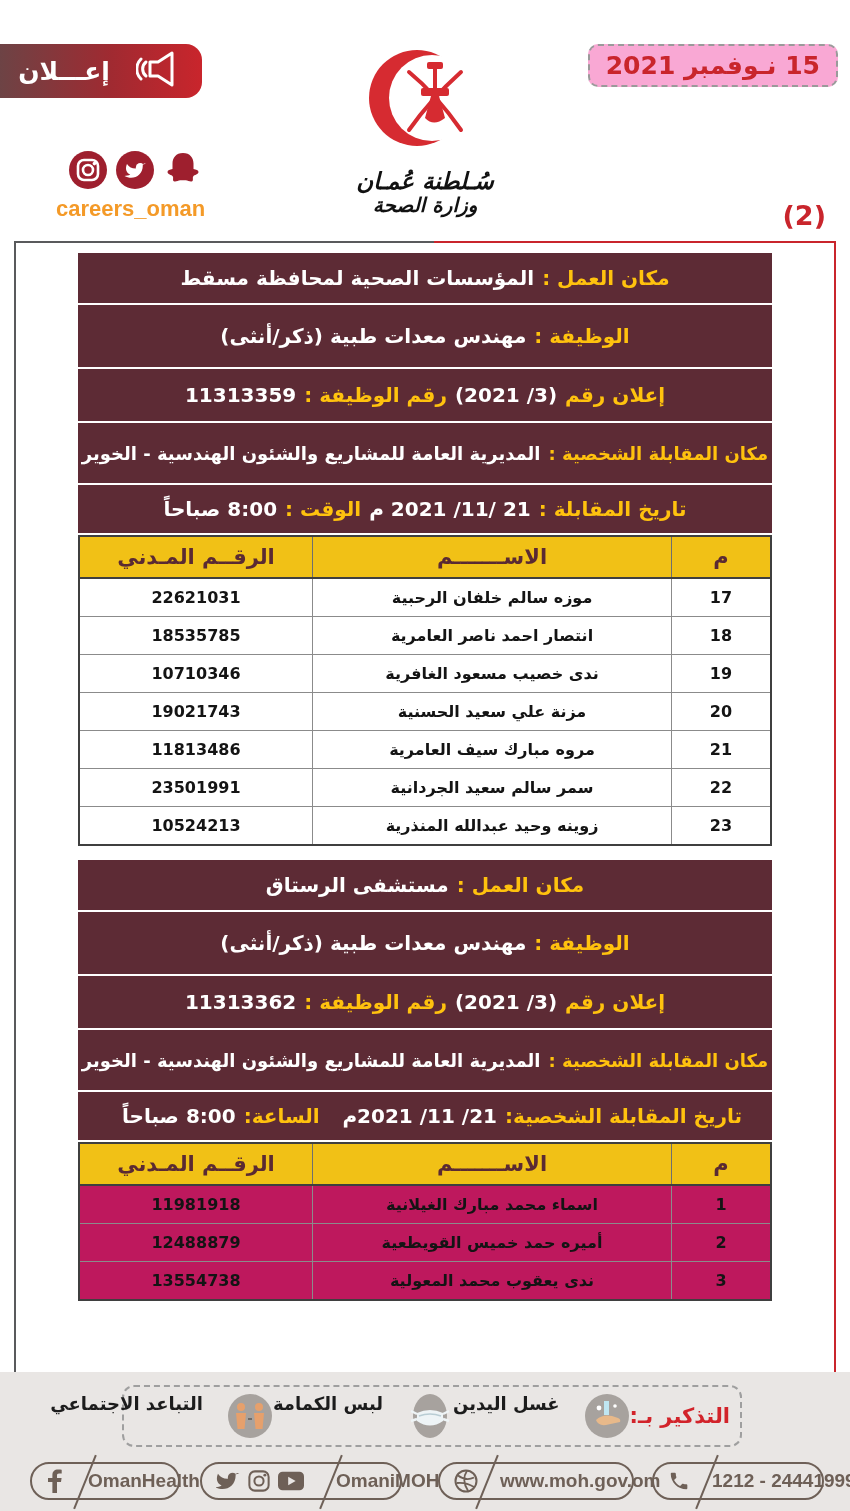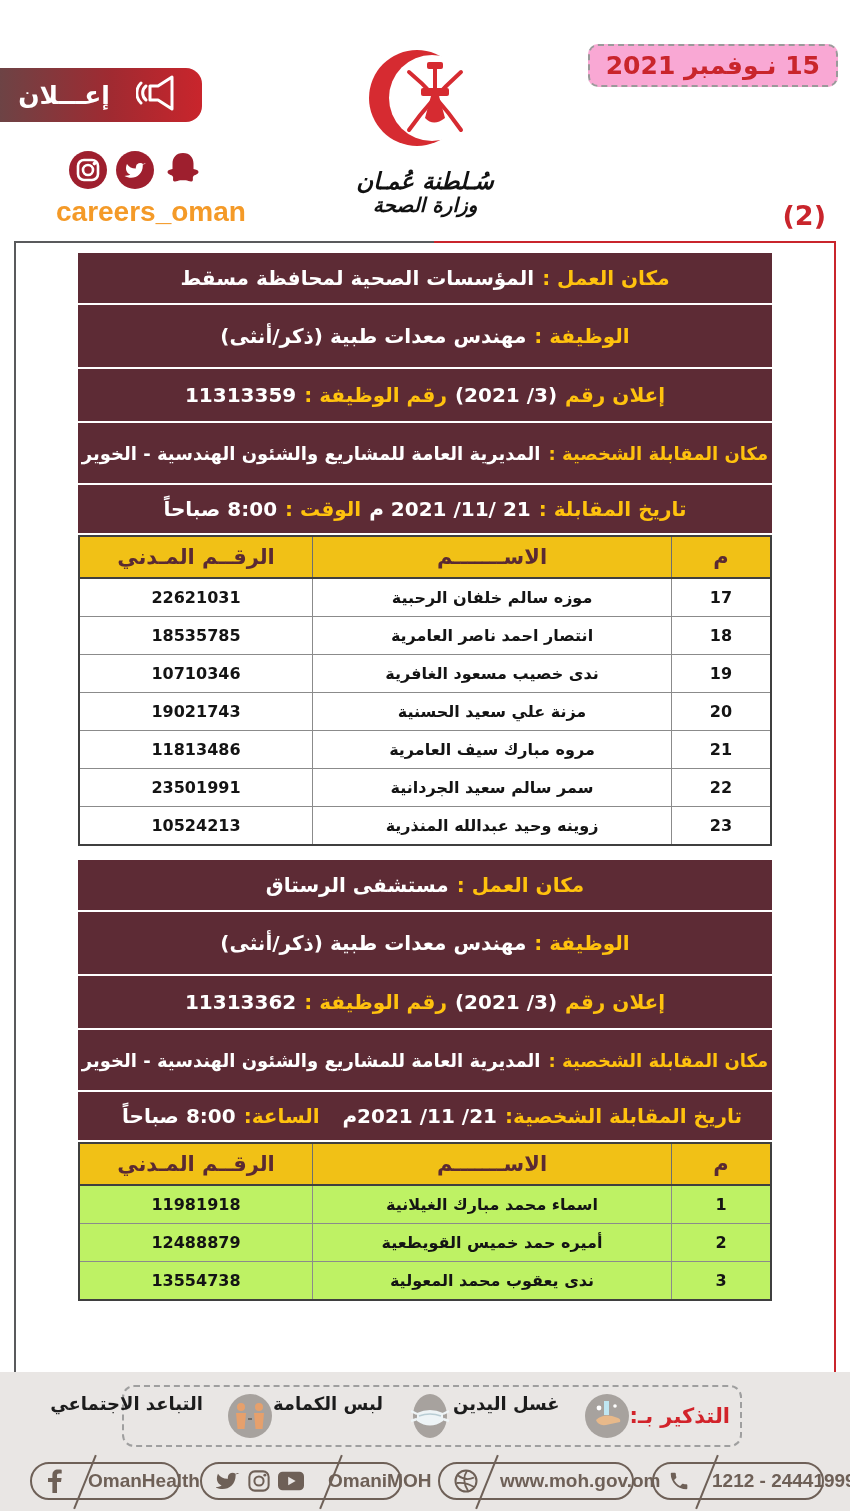--- a/index.html
+++ b/index.html
@@ -2,31 +2,31 @@
 <html lang="ar"><head>
 <meta charset="utf-8">
 <style>
   html,body{margin:0;padding:0;background:#fff;}
   .page{position:relative;width:850px;height:1511px;background:#ffffff;overflow:hidden;
         font-family:"DejaVu Sans",sans-serif;}
 
   
   .ribbon{position:absolute;left:0;top:44px;width:202px;height:54px;
           background:linear-gradient(90deg,#6d4345 0%,#a02a31 55%,#c9252c 100%);
-          border-radius:0 16px 16px 0;display:flex;align-items:center;justify-content:center;gap:26px;margin-top:24px;}
+          border-radius:0 16px 16px 0;display:flex;align-items:center;justify-content:center;gap:26px;}
   .ribbon-text{color:#fff;font-weight:bold;font-size:25px;direction:rtl;}
   .datebox{position:absolute;right:12px;top:44px;border:2px dashed #9a9a9a;border-radius:10px;
            padding:5px 16px;direction:rtl;color:#c9252c;font-weight:bold;font-size:25px;background:#f9a8d4;}
   .logo{position:absolute;left:50%;top:46px;transform:translateX(-50%);width:220px;text-align:center;}
   .logo-cal{direction:rtl;color:#111;font-weight:bold;line-height:1.15;}
   .logo-cal .l1{font-size:23px;font-style:italic;}
   .logo-cal .l2{font-size:20px;font-style:italic;}
   .socials{position:absolute;left:68px;top:150px;display:flex;gap:7px;align-items:center;}
   .soc{width:40px;height:40px;}
-  .handle{position:absolute;left:56px;top:196px;color:#f49a28;font-weight:bold;font-size:28px;
+  .handle{position:absolute;left:56px;top:196px;color:#f49a28;font-weight:bold;font-size:22px;
           font-family:"Liberation Sans",sans-serif;}
   .pagenum{position:absolute;right:24px;top:200px;color:#c9252c;font-weight:bold;font-size:27px;}
 
   
   .fl{position:absolute;}
   .f-top-gray{left:14px;top:241px;width:420px;height:2px;background:#595a5c;}
   .f-top-red{left:434px;top:241px;width:402px;height:2px;background:#c9252c;}
   .f-left{left:14px;top:241px;width:2px;height:1156px;background:#595a5c;}
   .f-right{left:834px;top:241px;width:2px;height:1156px;background:#c9252c;}
   .f-bl{left:14px;top:1395px;width:86px;height:2px;background:#595a5c;}
@@ -51,21 +51,21 @@
   .grp{display:inline-flex;align-items:center;}
 
   table.roster{width:100%;border-collapse:collapse;direction:rtl;margin-top:2px;
                border:2px solid #3f3f3f;}
   table.roster th{background:#f1c116;color:#5a2a33;font-weight:bold;font-size:21px;
                   border:1px solid #6f6f6f;border-bottom:2px solid #3f3f3f;padding:8px 4px;}
   table.roster td{border:1px solid #8b8b8b;color:#141414;font-weight:bold;font-size:16px;
                   text-align:center;padding:9px 4px;background:#ffffff;}
   table.roster .c-num{width:90px;}
   table.roster .c-name{width:350px;}
-  .block2 table.roster td{background:#bef264;}
+  .block2 table.roster td{background:#be185d;}
 
   
   .band{position:absolute;left:0;top:1372px;width:850px;height:139px;background:#e9e6e4;}
   .reminder{position:absolute;left:122px;top:13px;width:620px;height:62px;
             border:2px dashed #9f9f9f;border-radius:12px;direction:rtl;
             display:flex;align-items:center;justify-content:space-between;padding:0 10px 0 16px;box-sizing:border-box;}
   .rem-title{color:#d2232a;font-weight:bold;font-size:21px;white-space:nowrap;}
   .rem-item{display:flex;gap:24px;direction:rtl;}
   .rem-label{color:#1c1c1c;font-weight:bold;font-size:18px;white-space:nowrap;}
   .rem-ic{width:46px;height:46px;flex:0 0 auto;}
@@ -73,21 +73,21 @@
   .pill{position:absolute;top:90px;height:38px;border:2px solid #6e6057;border-radius:21px;
         display:flex;align-items:center;box-sizing:border-box;background:transparent;
         color:#6e6057;font-weight:bold;font-size:19px;font-family:"Liberation Sans",sans-serif;}
   .pill .txt{white-space:nowrap;}
   .slash{position:absolute;top:-11px;height:58px;width:2px;background:#6e6057;transform:rotate(22deg);}
   .pill svg{flex:0 0 auto;}
 
   .p1{left:30px;width:150px;padding-left:16px;}
   .p1 .txt{margin-left:26px;}
   .p2{left:200px;width:202px;padding-left:14px;}
-  .p2 .txt{margin-left:24px;}
+  .p2 .txt{margin-left:32px;}
   .p3{left:438px;width:196px;padding-left:14px;}
   .p3 .txt{margin-left:22px;}
   .p4{left:652px;width:172px;padding-left:14px;}
   .p4 .txt{margin-left:22px;}
 </style>
 </head>
 <body>
 
 <div class="page">
 

